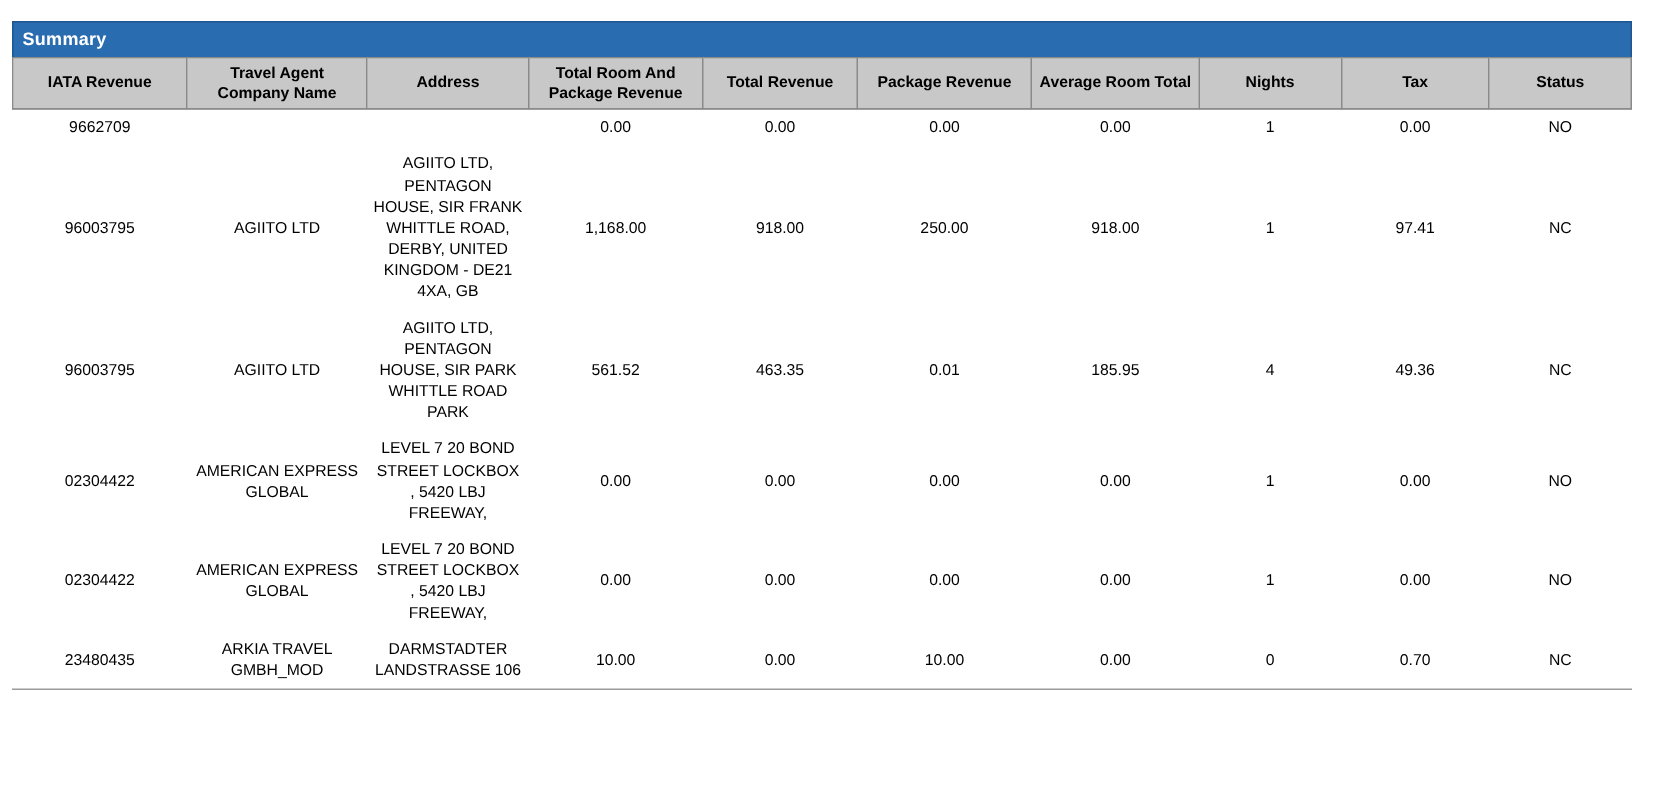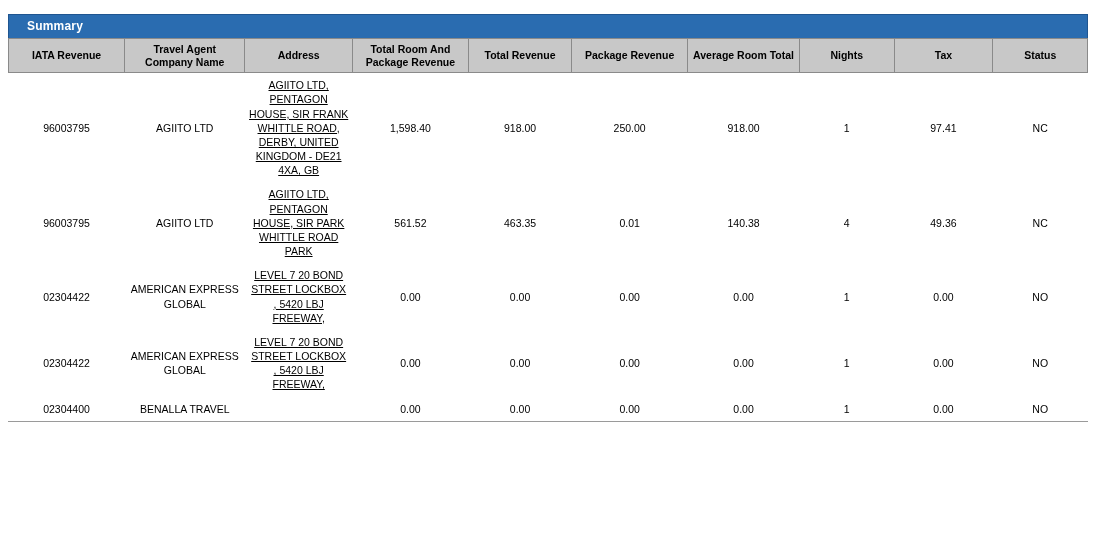--- a/index.html
+++ b/index.html
@@ -19,21 +19,21 @@
     position: absolute;
     left: 8px;
     top: 14px;
     width: 1080px;
   }
   .summary-bar {
     background: #2a6cb0;
     color: #ffffff;
     font-weight: bold;
     font-size: 12px;
-    padding: 4px 6px 5px 18px;
+    padding: 4px 6px 5px 6px;
     border: 1px solid #1f5590;
     border-bottom: none;
     letter-spacing: 0.2px;
   }
   table.grid {
     width: 100%;
     border-collapse: collapse;
     table-layout: fixed;
   }
   table.grid thead th {
@@ -60,21 +60,21 @@
   .col-agent  { width: 112px; }
   .col-addr   { width: 100px; }
   .col-total  { width: 108px; }
   .col-room   { width: 96px; }
   .col-pkg    { width: 108px; }
   .col-avg    { width: 104px; }
   .col-nights { width: 88px; }
   .col-tax    { width: 92px; }
   .col-status { width: 88px; }
 
-  .addr-cell { line-height: 1.35; text-decoration: underline; }
+  .addr-cell { line-height: 1.35; }
   .bottom-rule {
     border-top: 1px solid #9a9a9a;
     margin-top: 0;
     width: 100%;
   }
 </style>
 </head>
 <body>
 
 <div class="report">
@@ -103,39 +103,51 @@
         <th>Total Revenue</th>
         <th>Package Revenue</th>
         <th>Average Room Total</th>
         <th>Nights</th>
         <th>Tax</th>
         <th>Status</th>
       </tr>
     </thead>
     <tbody>
       <tr>
+        <td>9662709</td>
+        <td></td>
+        <td class="addr-cell"></td>
+        <td>0.00</td>
+        <td>0.00</td>
+        <td>0.00</td>
+        <td>0.00</td>
+        <td>1</td>
+        <td>0.00</td>
+        <td>NO</td>
+      </tr>
+      <tr>
         <td>96003795</td>
         <td>AGIITO LTD</td>
         <td class="addr-cell">AGIITO LTD, PENTAGON HOUSE, SIR FRANK WHITTLE ROAD, DERBY, UNITED KINGDOM - DE21 4XA, GB</td>
-        <td>1,598.40</td>
+        <td>1,168.00</td>
         <td>918.00</td>
         <td>250.00</td>
         <td>918.00</td>
         <td>1</td>
         <td>97.41</td>
         <td>NC</td>
       </tr>
       <tr>
         <td>96003795</td>
         <td>AGIITO LTD</td>
         <td class="addr-cell">AGIITO LTD, PENTAGON HOUSE, SIR PARK WHITTLE ROAD PARK</td>
         <td>561.52</td>
         <td>463.35</td>
         <td>0.01</td>
-        <td>140.38</td>
+        <td>185.95</td>
         <td>4</td>
         <td>49.36</td>
         <td>NC</td>
       </tr>
       <tr>
         <td>02304422</td>
         <td>AMERICAN EXPRESS GLOBAL</td>
         <td class="addr-cell">LEVEL 7 20 BOND STREET LOCKBOX , 5420 LBJ FREEWAY,</td>
         <td>0.00</td>
         <td>0.00</td>
@@ -151,28 +163,28 @@
         <td class="addr-cell">LEVEL 7 20 BOND STREET LOCKBOX , 5420 LBJ FREEWAY,</td>
         <td>0.00</td>
         <td>0.00</td>
         <td>0.00</td>
         <td>0.00</td>
         <td>1</td>
         <td>0.00</td>
         <td>NO</td>
       </tr>
       <tr>
-        <td>02304400</td>
-        <td>BENALLA TRAVEL</td>
-        <td class="addr-cell"></td>
+        <td>23480435</td>
+        <td>ARKIA TRAVEL GMBH_MOD</td>
+        <td class="addr-cell">DARMSTADTER LANDSTRASSE 106</td>
+        <td>10.00</td>
         <td>0.00</td>
+        <td>10.00</td>
         <td>0.00</td>
-        <td>0.00</td>
-        <td>0.00</td>
-        <td>1</td>
-        <td>0.00</td>
-        <td>NO</td>
+        <td>0</td>
+        <td>0.70</td>
+        <td>NC</td>
       </tr>
     </tbody>
   </table>
 
   <div class="bottom-rule"></div>
 </div>
 
 </body></html>

